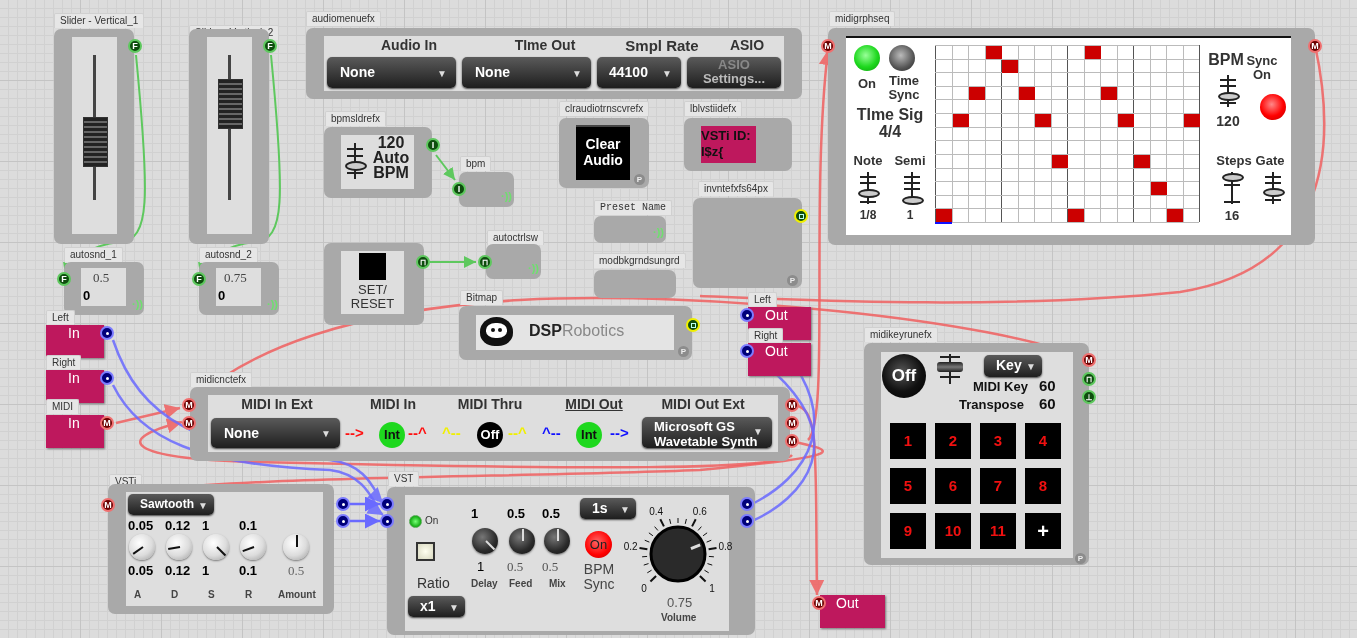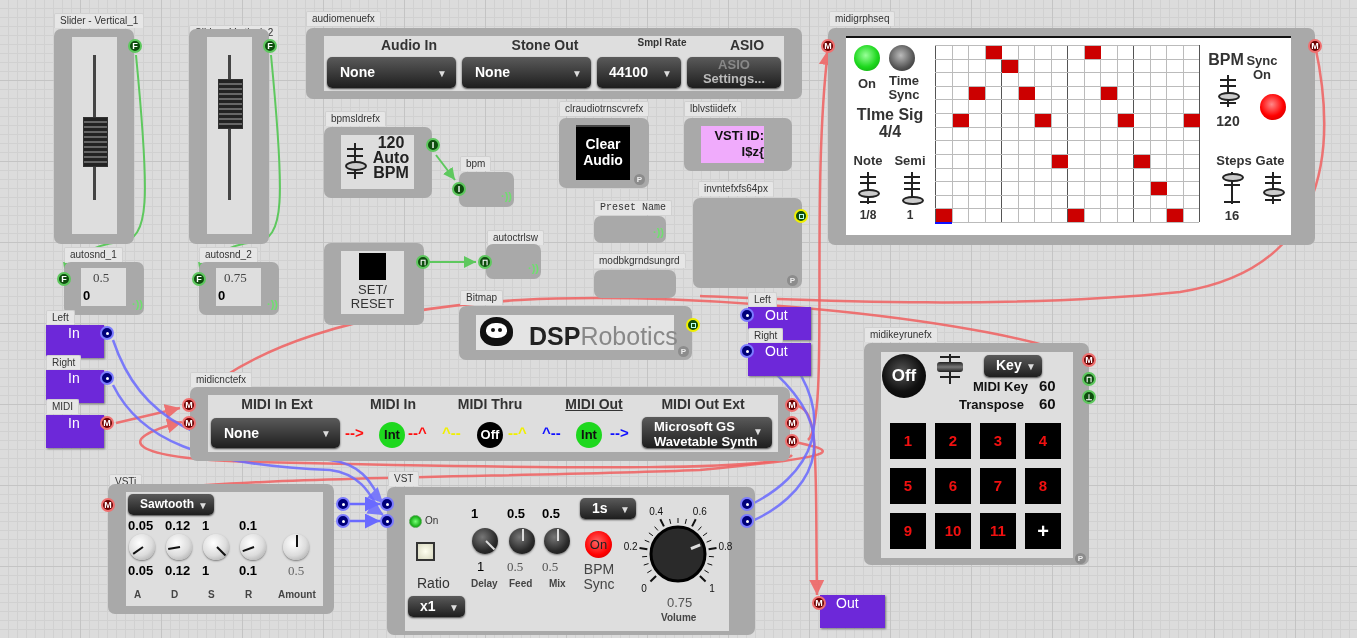--- a/index.html
+++ b/index.html
@@ -24,21 +24,21 @@
   .port.f{background:#0e4d0e;border:2px solid #5ec85e;}
   .port.m{background:#6a0000;border:2px solid #f07070;}
   .port.a{background:#00007a;border:2px solid #7b7bff;}
   .port.a::after{content:"";position:absolute;left:4px;top:4px;width:3px;height:3px;background:#fff;border-radius:50%;}
   .port.y{background:#0e4d0e;border:2px solid #f0f000;}
   .port.y::after{content:"";position:absolute;left:3px;top:3px;width:5px;height:5px;background:#0e4d0e;border:1px solid #bfe;box-sizing:border-box;}
   .wifi{position:absolute;font-size:11px;color:#6ee06e;font-weight:bold;}
   .dd{position:absolute;background:linear-gradient(#5a5a5a,#1e1e1e);border-radius:5px;color:#fff;font-weight:bold;box-shadow:0 1px 2px #444;box-sizing:border-box;}
   .dd .arrow{position:absolute;right:9px;top:50%;transform:translateY(-50%);font-size:10px;color:#ddd;}
   .lbl{position:absolute;color:#333;font-weight:bold;text-align:center;white-space:nowrap;}
-  .ioblk{position:absolute;height:33px;background:#6d28d9;color:#fff;font-size:14px;box-shadow:1px 1px 2px #777;}
+  .ioblk{position:absolute;height:33px;background:#be185d;color:#fff;font-size:14px;box-shadow:1px 1px 2px #777;}
   .ioblk span{position:absolute;}
   .knob{position:absolute;border-radius:50%;background:radial-gradient(circle at 40% 35%,#fff,#dcdcdc 55%,#9a9a9a);box-shadow:0 1px 2px #777;}
   .knob.dark{background:radial-gradient(circle at 40% 35%,#777,#2a2a2a 60%,#111);}
   .ptr{position:absolute;left:50%;top:50%;width:2px;height:45%;transform-origin:50% 0;}
   .grid-cell{position:absolute;}
   .pad{position:absolute;width:36px;height:36px;background:#000;color:#f01010;font-weight:bold;font-size:15px;text-align:center;line-height:36px;}
   .sldicon{position:absolute;}
   .sldicon .bar{position:absolute;background:#222;}
   svg.wires{position:absolute;left:0;top:0;pointer-events:none;}
 </style>
@@ -114,22 +114,22 @@
     <div class="abs" style="left:2px;top:20px;font-weight:bold;font-size:13px;">0</div>
   </div>
   <div class="wifi" style="left:68px;top:36px;">·))</div>
 </div>
 <div class="port f" style="left:192px;top:272px;">F</div>
 
 <div class="tag" style="left:306px;top:11px;">audiomenuefx</div>
 <div class="mod" style="left:306px;top:28px;width:496px;height:71px;">
   <div class="inner" style="left:18px;top:8px;width:460px;height:55px;">
     <div class="lbl" style="left:40px;top:1px;font-size:14px;width:90px;">Audio In</div>
-    <div class="lbl" style="left:176px;top:1px;font-size:14px;width:90px;">Stone Out</div>
-    <div class="lbl" style="left:293px;top:1px;font-size:10px;width:90px;">Smpl Rate</div>
+    <div class="lbl" style="left:176px;top:1px;font-size:14px;width:90px;">TIme Out</div>
+    <div class="lbl" style="left:293px;top:1px;font-size:15px;width:90px;">Smpl Rate</div>
     <div class="lbl" style="left:383px;top:1px;font-size:14px;width:80px;">ASIO</div>
     <div class="dd" style="left:3px;top:21px;width:129px;height:31px;font-size:14px;padding:7px 0 0 13px;">
       <span>None</span><span class="arrow">▼</span>
     </div>
     <div class="dd" style="left:138px;top:21px;width:129px;height:31px;font-size:14px;padding:7px 0 0 13px;">
       <span>None</span><span class="arrow">▼</span>
     </div>
     <div class="dd" style="left:273px;top:21px;width:84px;height:31px;font-size:14px;padding:7px 0 0 12px;">
       <span>44100</span><span class="arrow">▼</span>
     </div>
@@ -169,21 +169,21 @@
 <div class="mod" style="left:559px;top:118px;width:90px;height:70px;">
   <div class="abs" style="left:17px;top:7px;width:54px;height:55px;background:#000;border-top:2px solid #444;color:#fff;font-size:14px;font-weight:bold;text-align:center;line-height:16px;padding-top:9px;box-sizing:border-box;">
     <div>Clear</div>
     <div>Audio</div>
   </div>
   <div class="pbadge" style="left:75px;top:56px;">P</div>
 </div>
 
 <div class="tag" style="left:684px;top:101px;">lblvstiidefx</div>
 <div class="mod" style="left:684px;top:118px;width:108px;height:53px;">
-  <div class="abs" style="left:17px;top:8px;width:63px;height:37px;background:#f0abfc;text-align:right;font-weight:bold;font-size:13px;color:#111;line-height:16px;padding-top:2px;box-sizing:border-box;">
+  <div class="abs" style="left:17px;top:8px;width:55px;height:37px;background:#be185d;text-align:left;font-weight:bold;font-size:13px;color:#111;line-height:16px;padding-top:2px;box-sizing:border-box;">
     <div>VSTi ID:</div>
     <div>I$z{</div>
   </div>
 </div>
 
 <div class="tag" style="left:594px;top:200px;font-family:Liberation Mono, monospace;">Preset Name</div>
 <div class="mod" style="left:594px;top:216px;width:72px;height:27px;">
   <div class="wifi" style="left:59px;top:10px;">·))</div>
 </div>
 <div class="tag" style="left:593px;top:253px;">modbkgrndsungrd</div>
@@ -213,21 +213,21 @@
 <div class="port f" style="left:478px;top:255px;font-size:8px;">⊓</div>
 
 <div class="tag" style="left:460px;top:290px;">Bitmap</div>
 <div class="mod" style="left:459px;top:306px;width:233px;height:54px;">
   <div class="abs" style="left:17px;top:9px;width:198px;height:35px;background:#e4e4e4;">
     <div class="abs" style="left:4px;top:2px;width:33px;height:29px;border-radius:50% 50% 45% 45%;background:#111;">
       <div class="abs" style="left:6px;top:6px;width:21px;height:15px;border-radius:45%;background:#fff;"></div>
       <div class="abs" style="left:11px;top:11px;width:4px;height:4px;border-radius:50%;background:#111;"></div>
       <div class="abs" style="left:18px;top:11px;width:4px;height:4px;border-radius:50%;background:#111;"></div>
     </div>
-    <div class="abs" style="left:53px;top:7px;font-size:25px;letter-spacing:0;text-align:right;">
+    <div class="abs" style="left:53px;top:7px;font-size:16px;letter-spacing:0;text-align:right;">
       <span style="font-weight:bold;color:#222;">DSP</span><span style="color:#888;">Robotics</span>
     </div>
   </div>
   <div class="pbadge" style="left:219px;top:40px;">P</div>
 </div>
 <div class="port y" style="left:686px;top:318px;"></div>
 
 <div class="tag" style="left:46px;top:310px;">Left</div>
 <div class="ioblk" style="left:46px;top:325px;width:58px;">
     <span style="left:22px;top:0;">In</span>

